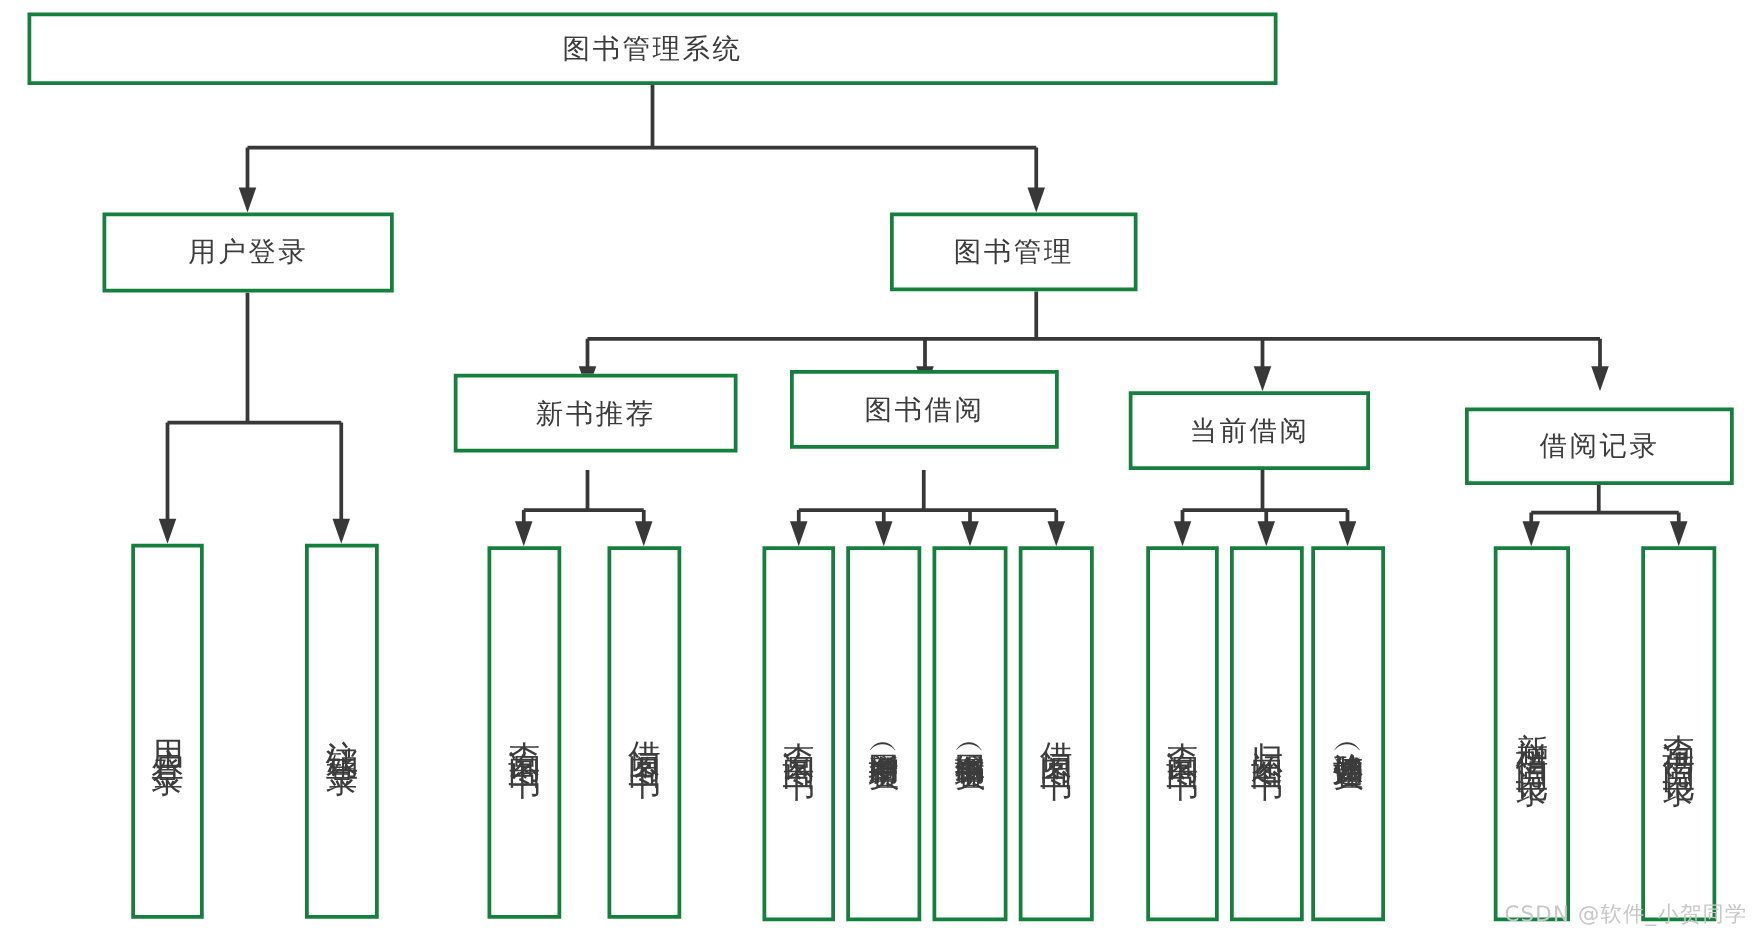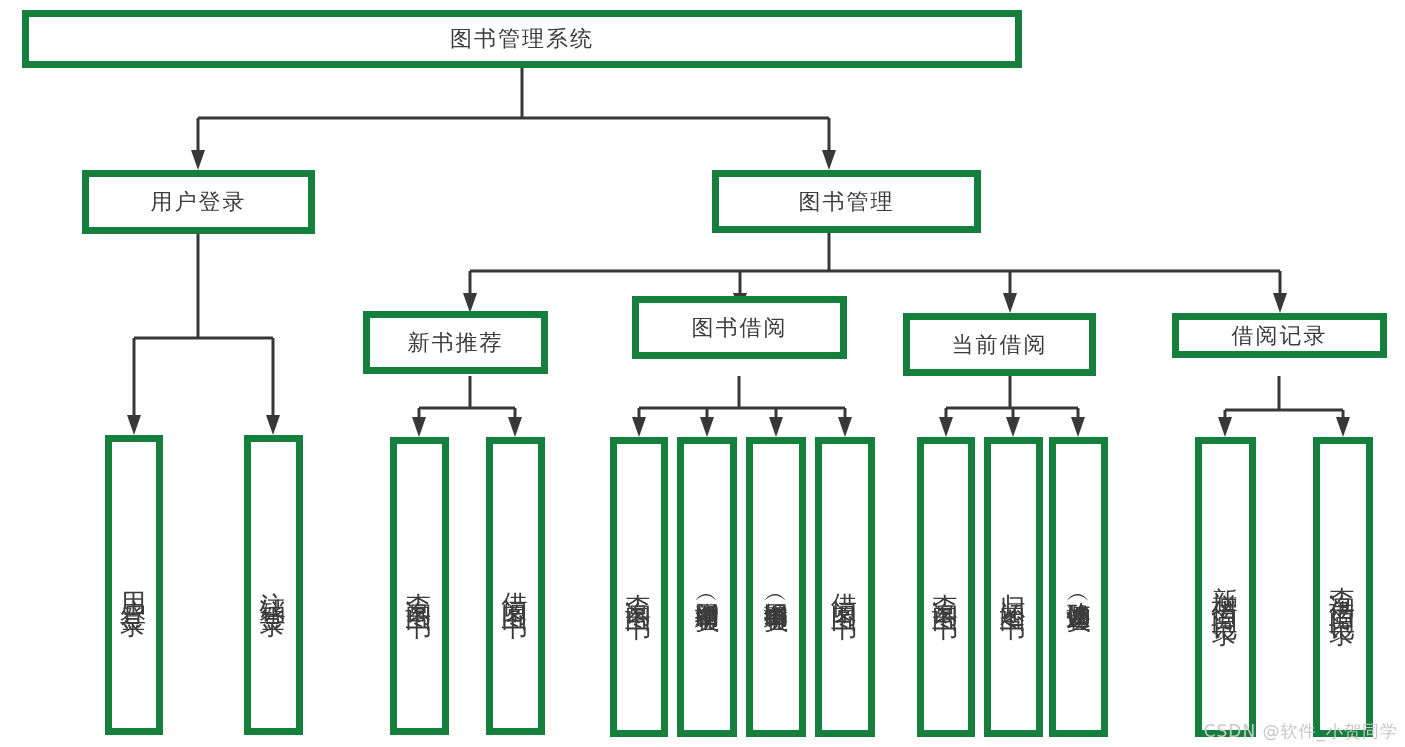--- a/index.html
+++ b/index.html
@@ -9,21 +9,21 @@
     height: 747px;
     background: #ffffff;
     font-family: "DejaVu Sans", sans-serif;
     color: #3c3c3c;
     overflow: hidden;
   }
   svg.wires { position: absolute; left: 0; top: 0; width: 1405px; height: 747px; }
   .box {
     position: absolute;
     box-sizing: border-box;
-    border: 7px solid #15803d;
+    border: 3px solid #15803d;
     background: #ffffff;
     display: flex;
     align-items: center;
     justify-content: center;
     font-size: 22px;
     letter-spacing: 2px;
     text-align: center;
     z-index: 2;
   }
   .box.v {
@@ -88,26 +88,26 @@
       <polygon points="1006,417 1020,417 1013,437"></polygon>
       <polygon points="1071,417 1085,417 1078,437"></polygon>
       <polygon points="1218,417 1232,417 1225,437"></polygon>
       <polygon points="1336,417 1350,417 1343,437"></polygon>
     </g>
   </svg>
 
   <div class="box" style="left:22px; top:10px; width:1000px; height:58px">图书管理系统</div>
 
   <div class="box" style="left:82px; top:170px; width:233px; height:64px">用户登录</div>
-  <div class="box" style="left:712px; top:170px; width:269px; height:63px">图书管理</div>
+  <div class="box" style="left:712px; top:170px; width:198px; height:63px">图书管理</div>
 
-  <div class="box" style="left:363px; top:311px; width:185px; height:63px">新书推荐</div>
+  <div class="box" style="left:363px; top:299px; width:227px; height:63px">新书推荐</div>
   <div class="box" style="left:632px; top:296px; width:215px; height:63px">图书借阅</div>
   <div class="box" style="left:903px; top:313px; width:193px; height:63px">当前借阅</div>
-  <div class="box" style="left:1172px; top:313px; width:215px; height:45px">借阅记录</div>
+  <div class="box" style="left:1172px; top:326px; width:215px; height:62px">借阅记录</div>
 
   <div class="box v" style="left:105px; top:435px; width:58px; height:300px">用户登录</div>
   <div class="box v" style="left:244px; top:435px; width:59px; height:300px">注销登录</div>
 
   <div class="box v" style="left:390px; top:437px; width:59px; height:298px">查询图书</div>
   <div class="box v" style="left:486px; top:437px; width:59px; height:298px">借阅图书</div>
 
   <div class="box v" style="left:610px; top:437px; width:58px; height:300px">查询图书</div>
   <div class="box v long" style="left:677px; top:437px; width:60px; height:300px">新增图书（管理员）</div>
   <div class="box v long" style="left:746px; top:437px; width:60px; height:300px">编辑图书（管理员）</div>

